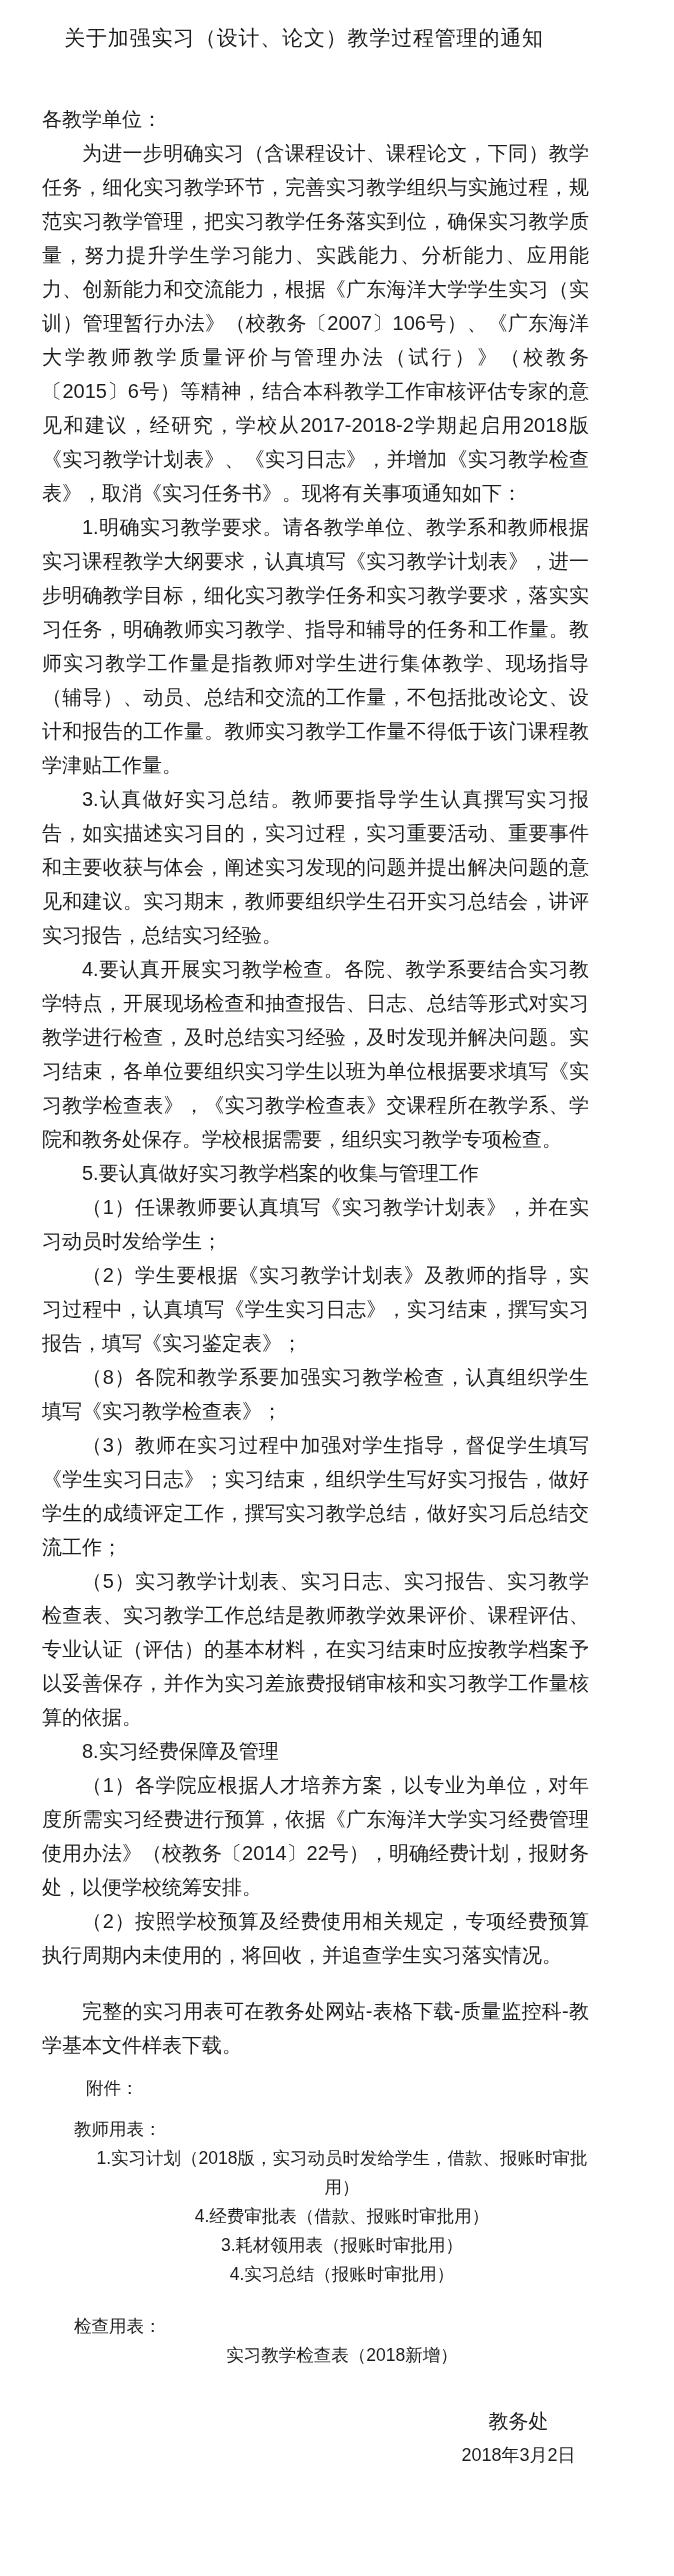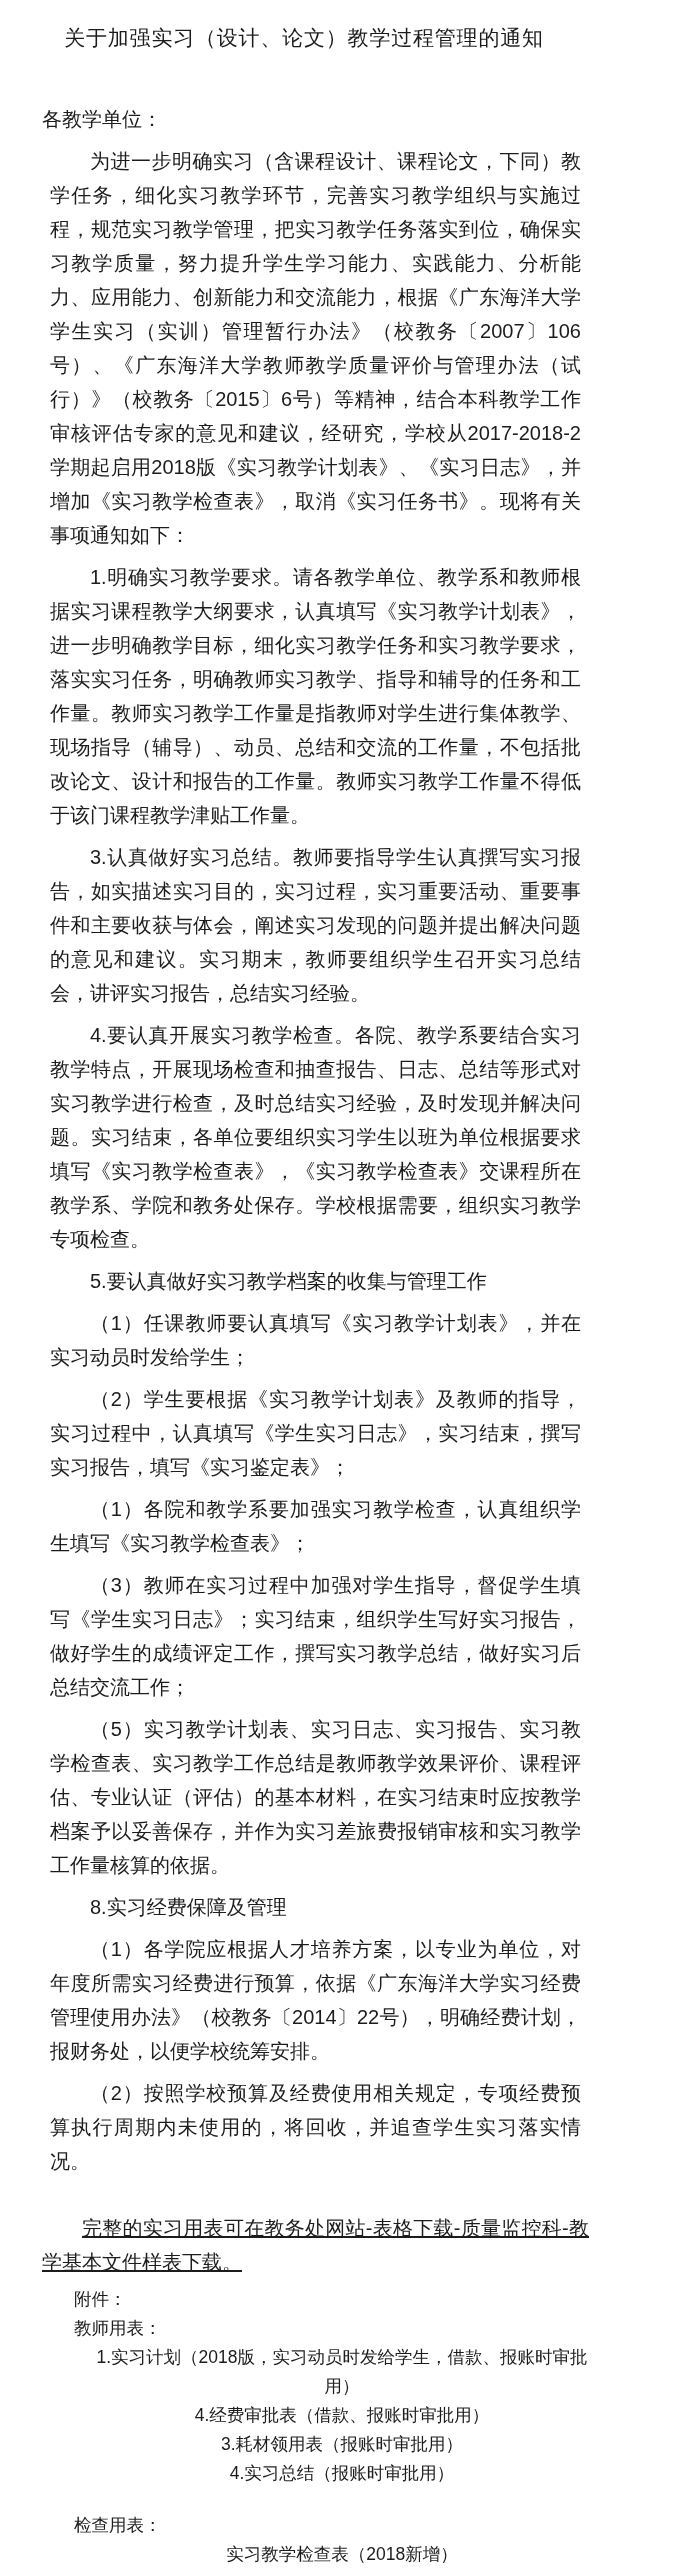--- a/index.html
+++ b/index.html
@@ -29,38 +29,37 @@
     margin: 49px 19px 0 42px;
     font-size: 20px;
     line-height: 34px;
     text-align: justify;
   }
   .salutation {
     margin: 0;
     text-indent: 0;
   }
   .para {
-    margin: 8px;
+    margin: 0;
     text-indent: 2em;
   }
   .download-note {
-    margin: 33px 19px 0 42px;
+    margin: 22px 19px 0 42px;
     font-size: 20px;
     line-height: 34px;
     text-indent: 2em;
     text-align: justify;
-    text-decoration: underline;
   }
   .attachments {
     margin: 6px 19px 0 74px;
     font-size: 17.5px;
     line-height: 29px;
   }
   .attach-label {
-    margin: 0;
+    margin: 12px;
   }
   .attach-group {
     margin: 0 0 23px 0;
   }
   .attach-group:last-child {
     margin-bottom: 14px;
   }
   .attach-heading {
     margin: 0;
   }
@@ -97,21 +96,21 @@
   <div class="doc-body">
     <p class="salutation">各教学单位：</p>
     <div id="paragraphs">
         <p class="para">为进一步明确实习（含课程设计、课程论文，下同）教学任务，细化实习教学环节，完善实习教学组织与实施过程，规范实习教学管理，把实习教学任务落实到位，确保实习教学质量，努力提升学生学习能力、实践能力、分析能力、应用能力、创新能力和交流能力，根据《广东海洋大学学生实习（实训）管理暂行办法》（校教务〔2007〕106号）、《广东海洋大学教师教学质量评价与管理办法（试行）》（校教务〔2015〕6号）等精神，结合本科教学工作审核评估专家的意见和建议，经研究，学校从2017-2018-2学期起启用2018版《实习教学计划表》、《实习日志》，并增加《实习教学检查表》，取消《实习任务书》。现将有关事项通知如下：</p>
         <p class="para">1.明确实习教学要求。请各教学单位、教学系和教师根据实习课程教学大纲要求，认真填写《实习教学计划表》，进一步明确教学目标，细化实习教学任务和实习教学要求，落实实习任务，明确教师实习教学、指导和辅导的任务和工作量。教师实习教学工作量是指教师对学生进行集体教学、现场指导（辅导）、动员、总结和交流的工作量，不包括批改论文、设计和报告的工作量。教师实习教学工作量不得低于该门课程教学津贴工作量。</p>
         <p class="para">3.认真做好实习总结。教师要指导学生认真撰写实习报告，如实描述实习目的，实习过程，实习重要活动、重要事件和主要收获与体会，阐述实习发现的问题并提出解决问题的意见和建议。实习期末，教师要组织学生召开实习总结会，讲评实习报告，总结实习经验。</p>
         <p class="para">4.要认真开展实习教学检查。各院、教学系要结合实习教学特点，开展现场检查和抽查报告、日志、总结等形式对实习教学进行检查，及时总结实习经验，及时发现并解决问题。实习结束，各单位要组织实习学生以班为单位根据要求填写《实习教学检查表》，《实习教学检查表》交课程所在教学系、学院和教务处保存。学校根据需要，组织实习教学专项检查。</p>
         <p class="para">5.要认真做好实习教学档案的收集与管理工作</p>
         <p class="para">（1）任课教师要认真填写《实习教学计划表》，并在实习动员时发给学生；</p>
         <p class="para">（2）学生要根据《实习教学计划表》及教师的指导，实习过程中，认真填写《学生实习日志》，实习结束，撰写实习报告，填写《实习鉴定表》；</p>
-        <p class="para">（1）各院和教学系要加强实习教学检查，认真组织学生填写《实习教学检查表》；</p>
+        <p class="para">（8）各院和教学系要加强实习教学检查，认真组织学生填写《实习教学检查表》；</p>
         <p class="para">（3）教师在实习过程中加强对学生指导，督促学生填写《学生实习日志》；实习结束，组织学生写好实习报告，做好学生的成绩评定工作，撰写实习教学总结，做好实习后总结交流工作；</p>
         <p class="para">（5）实习教学计划表、实习日志、实习报告、实习教学检查表、实习教学工作总结是教师教学效果评价、课程评估、专业认证（评估）的基本材料，在实习结束时应按教学档案予以妥善保存，并作为实习差旅费报销审核和实习教学工作量核算的依据。</p>
         <p class="para">8.实习经费保障及管理</p>
         <p class="para">（1）各学院应根据人才培养方案，以专业为单位，对年度所需实习经费进行预算，依据《广东海洋大学实习经费管理使用办法》（校教务〔2014〕22号），明确经费计划，报财务处，以便学校统筹安排。</p>
         <p class="para">（2）按照学校预算及经费使用相关规定，专项经费预算执行周期内未使用的，将回收，并追查学生实习落实情况。</p>
       </div>
   </div>
 
   <p class="download-note">完整的实习用表可在教务处网站-表格下载-质量监控科-教学基本文件样表下载。</p>
 

